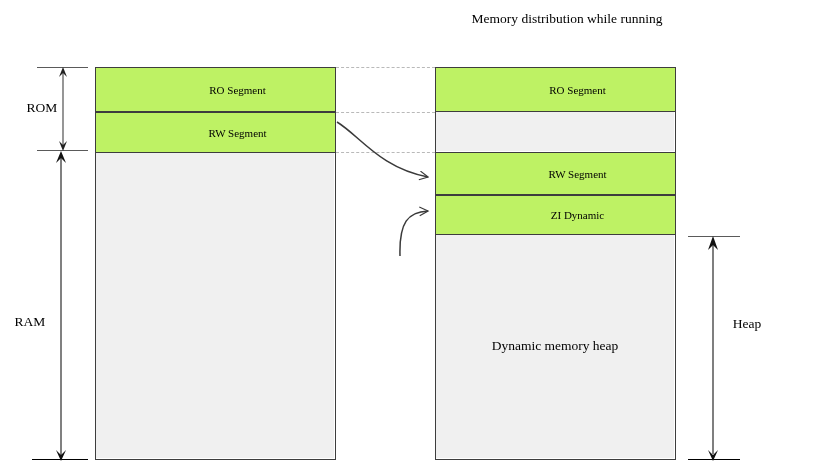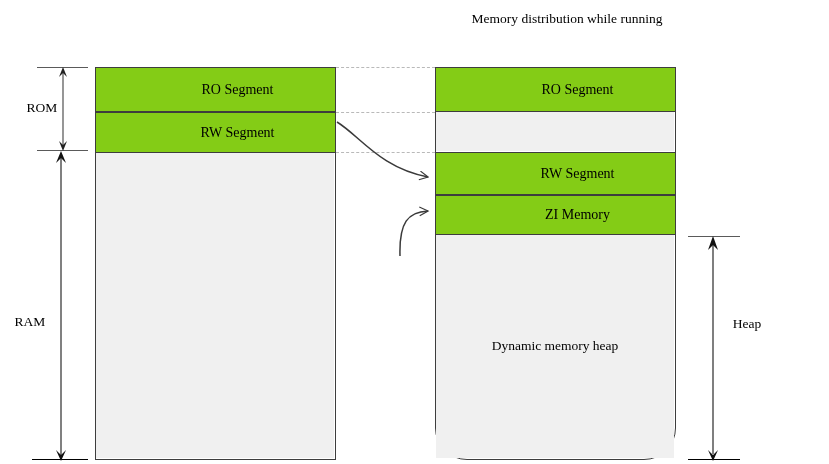--- a/index.html
+++ b/index.html
@@ -28,25 +28,25 @@
 
   .memblock {
     position: absolute;
     box-sizing: border-box;
     border: 1.5px solid #3d3d3d;
   }
   .seg {
     position: absolute;
     box-sizing: border-box;
     border: 1.5px solid #3d3d3d;
-    background: #84cc16;
+    background: #bef264;
     display: flex;
     align-items: center;
     justify-content: center;
-    font-size: 14px;
+    font-size: 11px;
     color: #000000;
     padding-left: 44px;
   }
   .empty {
     position: absolute;
     box-sizing: border-box;
     background: #f0f0f0;
     display: flex;
     align-items: center;
     justify-content: center;
@@ -93,27 +93,27 @@
   <div class="dotline" style="left:336px; top:67px; width:99px;"></div>
   <div class="dotline" style="left:336px; top:112px; width:99px;"></div>
   <div class="dotline" style="left:336px; top:152px; width:99px;"></div>
 
   <div class="memblock" style="left:95px; top:67px; width:241px; height:393px;">
     <div class="empty" style="left:0px; top:85px; width:238px; height:305px;"></div>
   </div>
   <div class="seg" style="left:95px; top:67px; width:241px; height:45px;">RO Segment</div>
   <div class="seg" style="left:95px; top:112px; width:241px; height:41px;">RW Segment</div>
 
-  <div class="memblock" style="left:435px; top:67px; width:241px; height:393px;border-radius:32px;">
+  <div class="memblock" style="left:435px; top:67px; width:241px; height:393px;">
     <div class="empty" style="left:0px; top:43px; width:238px; height:40px;"></div>
     <div class="empty" style="left:0px; top:166px; width:238px; height:224px;">Dynamic memory heap</div>
   </div>
   <div class="seg" style="left:435px; top:67px; width:241px; height:45px;">RO Segment</div>
   <div class="seg" style="left:435px; top:152px; width:241px; height:43px;">RW Segment</div>
-  <div class="seg" style="left:435px; top:195px; width:241px; height:40px;">ZI Memory</div>
+  <div class="seg" style="left:435px; top:195px; width:241px; height:40px;">ZI Dynamic</div>
 
   <div class="tick" style="left:37px; top:67px; width:51px;"></div>
   <div class="tick" style="left:37px; top:150px; width:51px;"></div>
   <div class="tick-dark" style="left:32px; top:459px; width:56px;"></div>
 
   <div class="axislabel" style="left:14px; top:100px; width:56px;">ROM</div>
   <div class="axislabel" style="left:2px; top:314px; width:56px;">RAM</div>
 
   <div class="tick" style="left:688px; top:236px; width:52px;"></div>
   <div class="tick-dark" style="left:688px; top:459px; width:52px;"></div>

